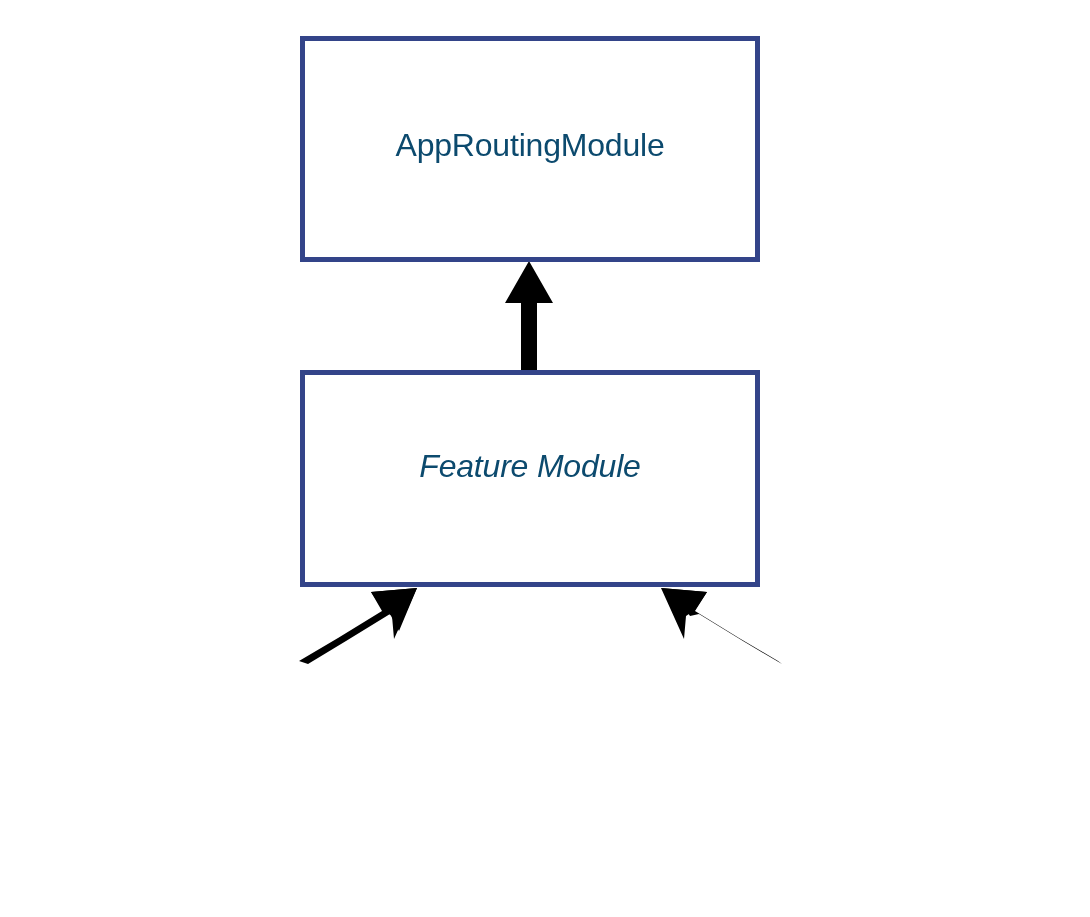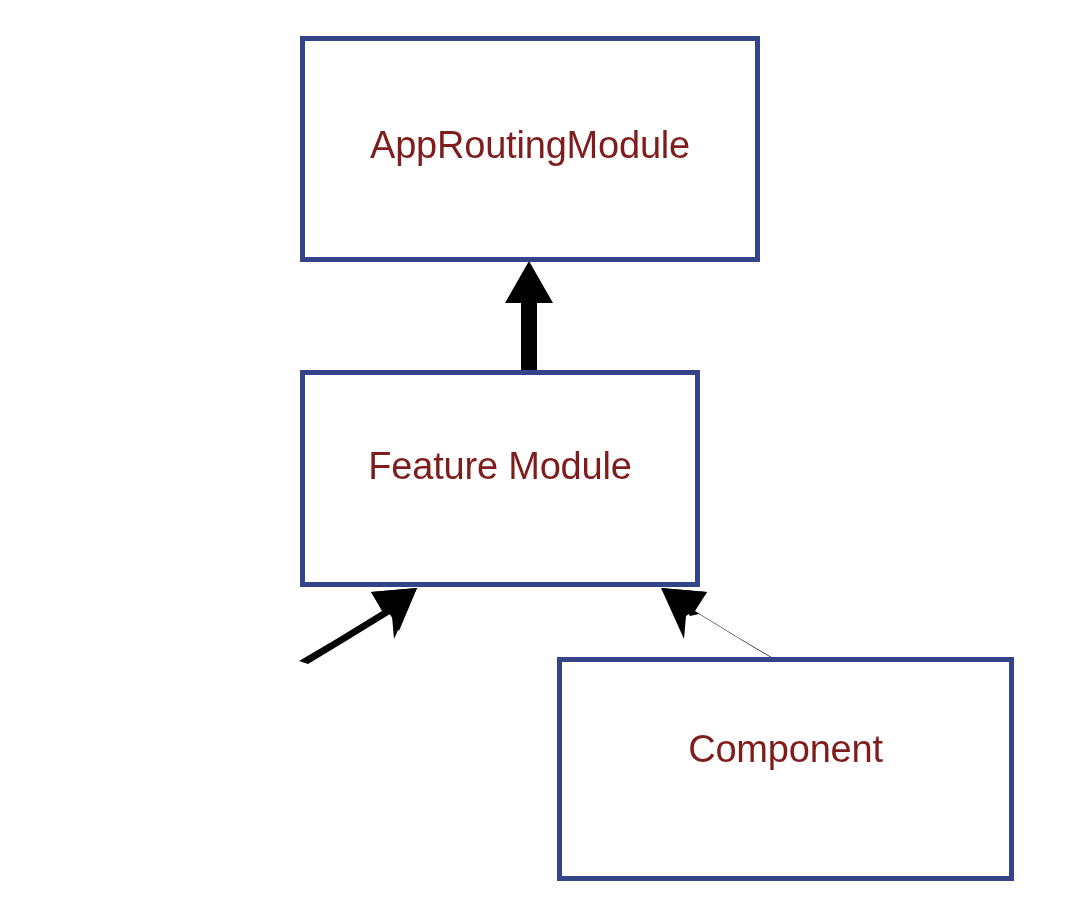--- a/index.html
+++ b/index.html
@@ -24,41 +24,42 @@
     box-sizing: border-box;
     background: #ffffff;
     border: 5px solid #334489;
     display: flex;
     align-items: center;
     justify-content: center;
     z-index: 2;
   }
   .node-label {
     font-family: "Liberation Sans", sans-serif;
-    font-size: 38px;
+    font-size: 32px;
     line-height: 1;
-    color: #7f1d1d;
+    color: #0c4a6e;
     white-space: nowrap;
     letter-spacing: -0.2px;
   }
   
   #box-app-routing-module {
     left: 300px;
     top: 36px;
     width: 460px;
     height: 226px;
   }
   #box-app-routing-module .node-label {
     transform: translateY(-4px);
   }
   #box-feature-module {
     left: 300px;
     top: 370px;
-    width: 400px;
+    width: 460px;
     height: 217px;
+    font-style: italic;
   }
   #box-feature-module .node-label {
     transform: translateY(-13px);
   }
   #box-routing-module {
     left: 62px;
     top: 657px;
     width: 459px;
     height: 224px;
   }
@@ -143,17 +144,14 @@
 
   <div class="node-box" id="box-app-routing-module">
     <span class="node-label">AppRoutingModule</span>
   </div>
 
   <div class="node-box" id="box-feature-module">
     <span class="node-label">Feature Module</span>
   </div>
 
 
-  <div class="node-box" id="box-component">
-    <span class="node-label">Component</span>
-  </div>
 
 </div>
 
 </body></html>

